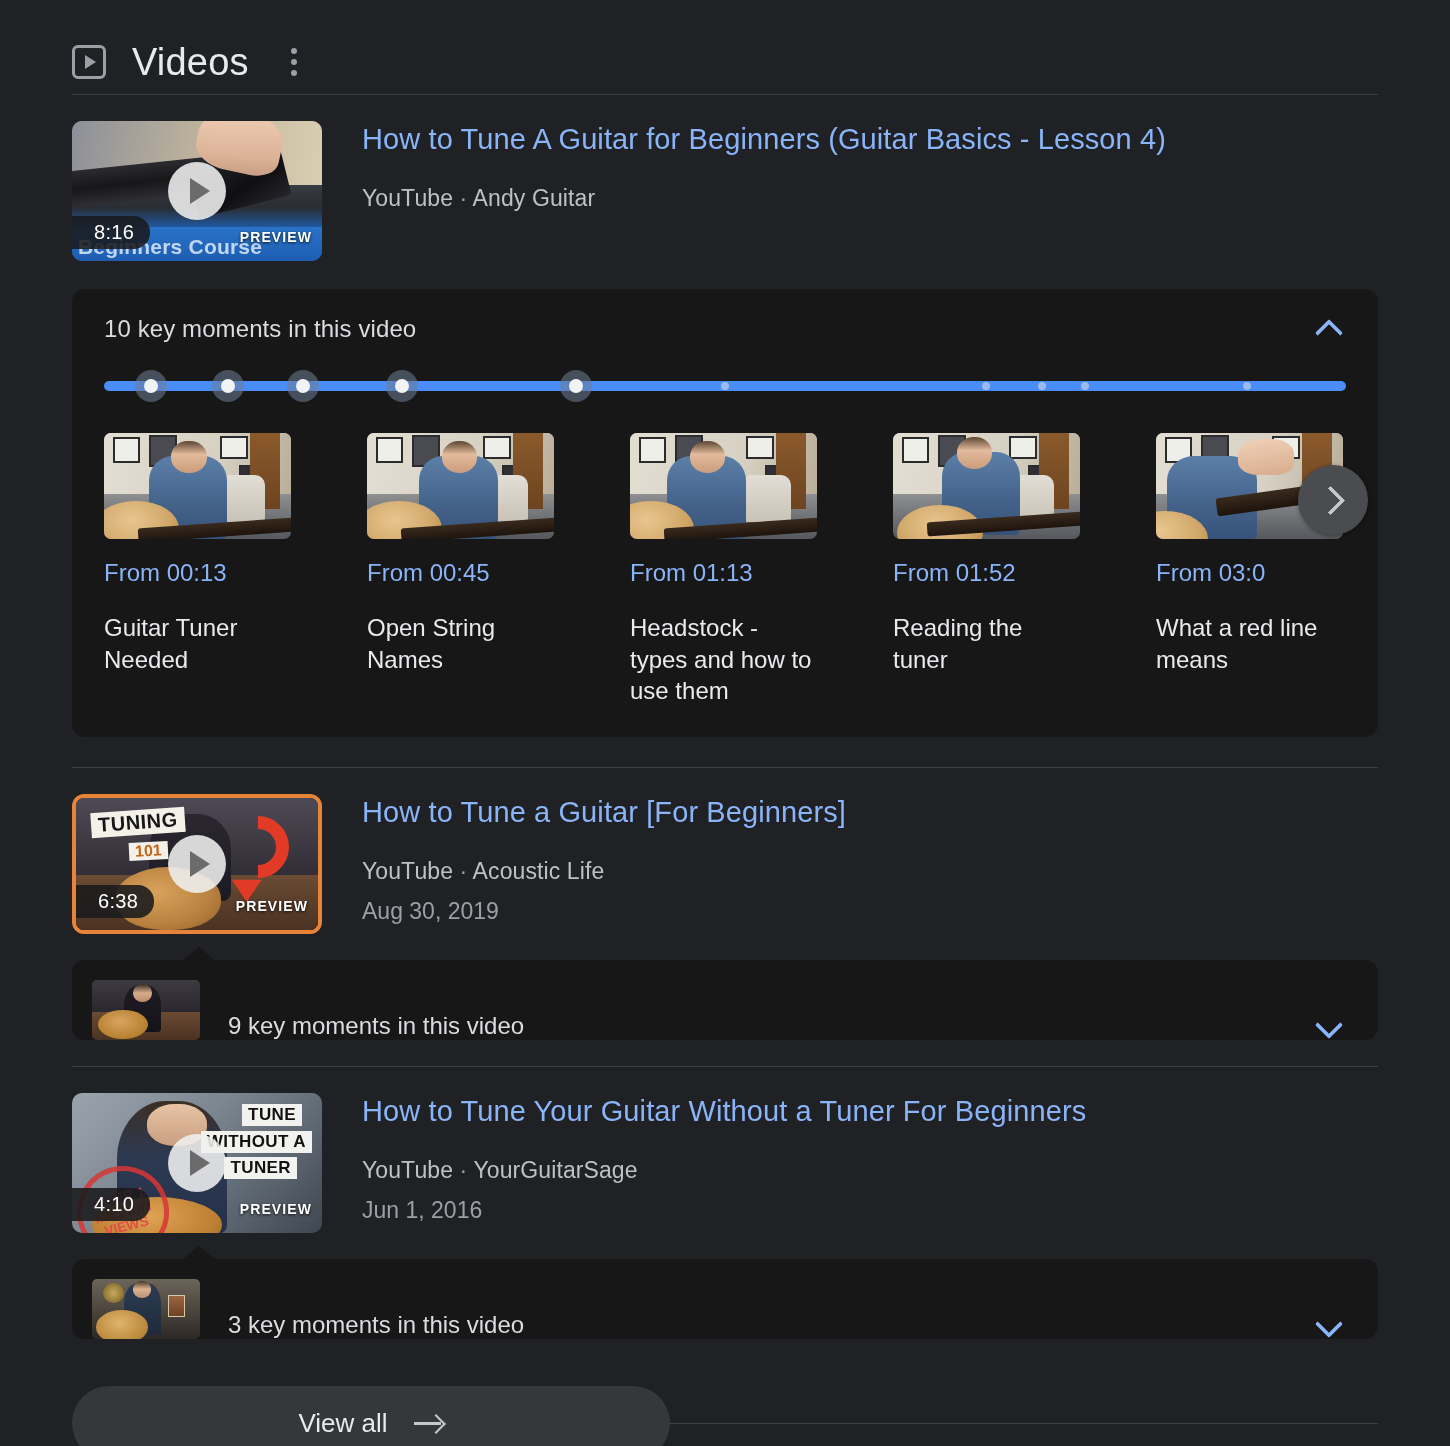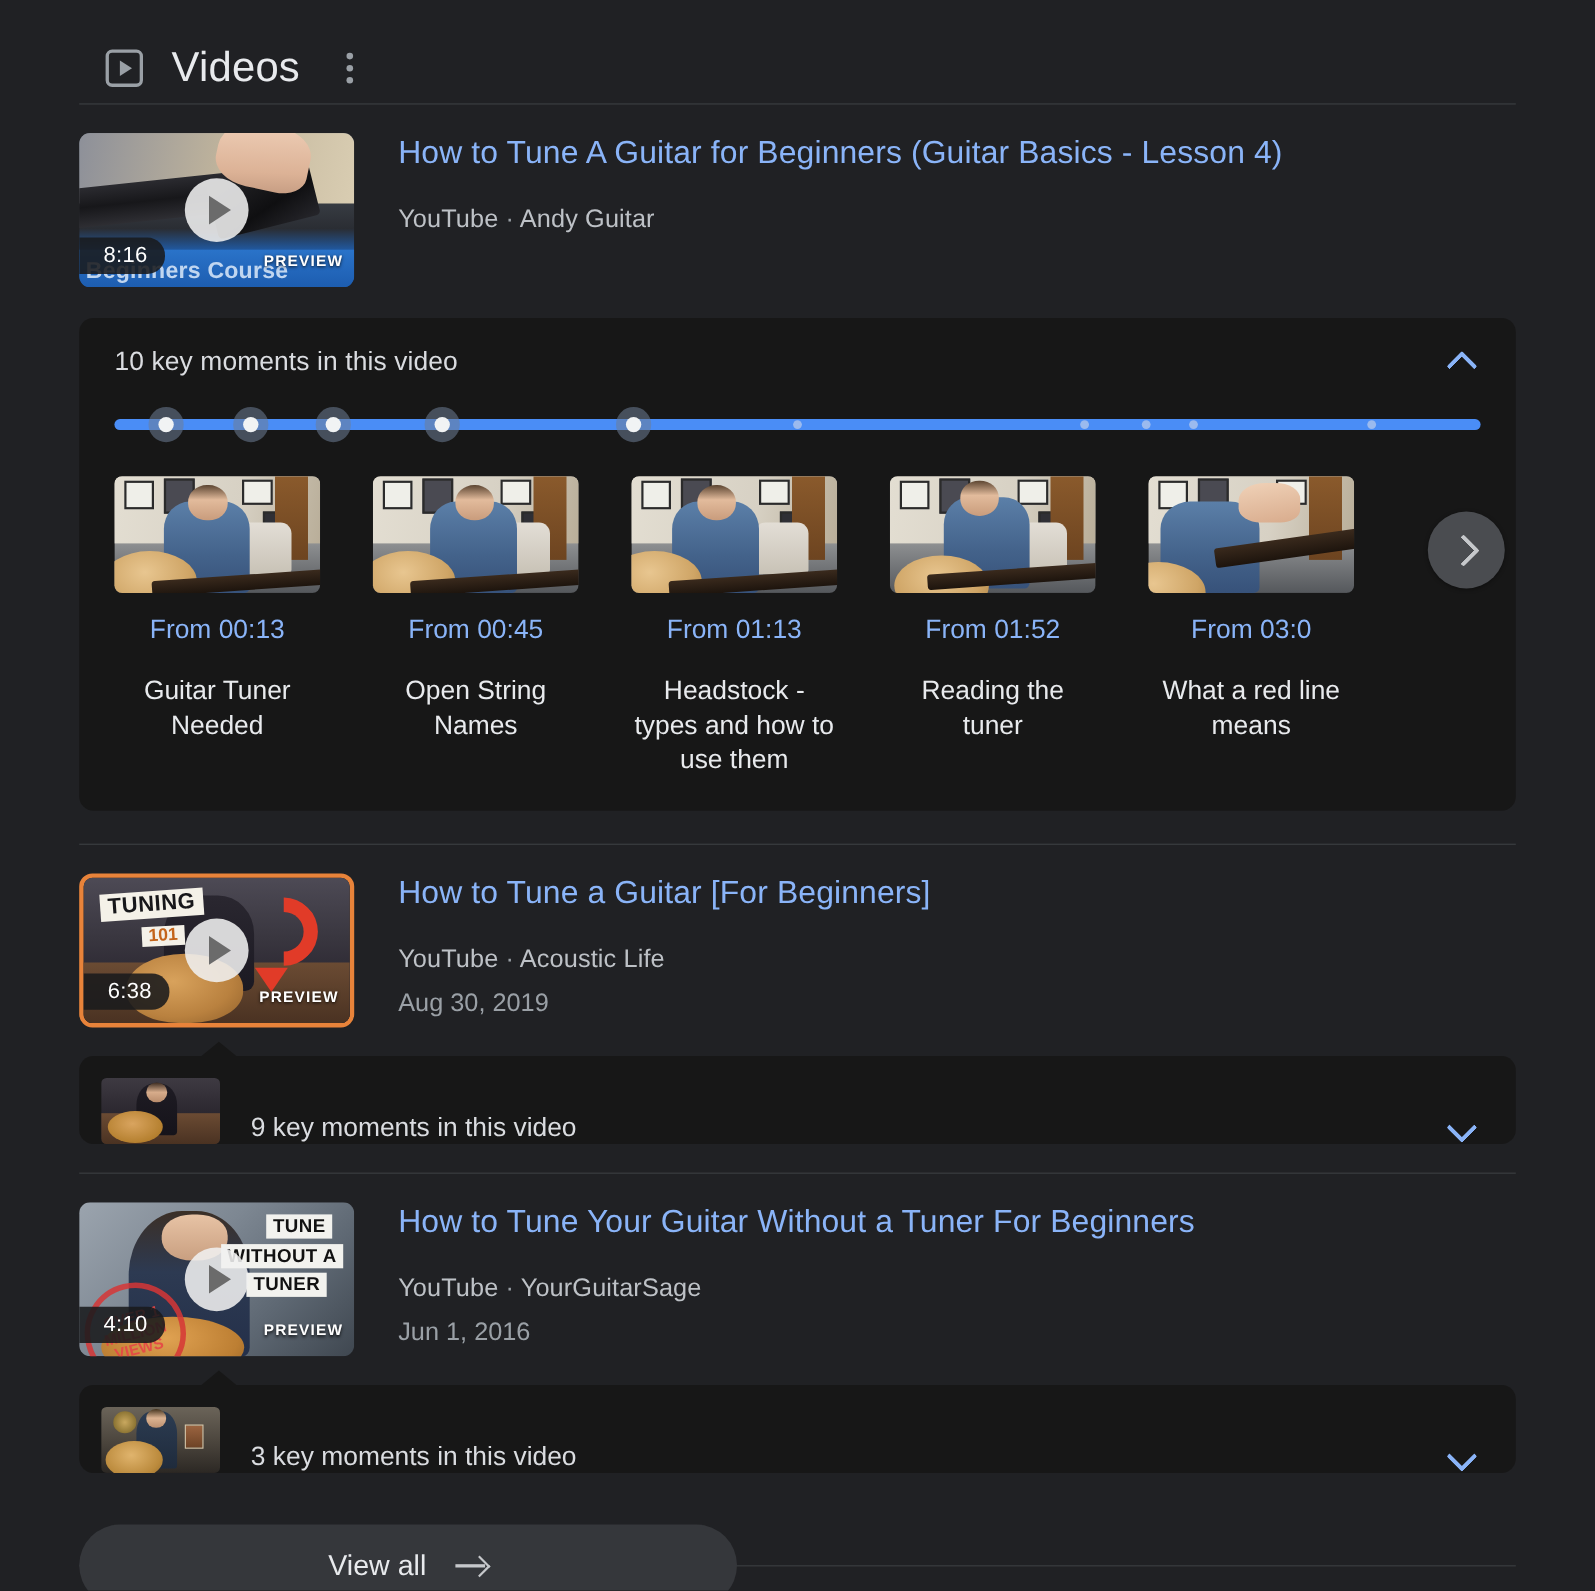--- a/index.html
+++ b/index.html
@@ -12,21 +12,21 @@
     color: #e8eaed;
     overflow: hidden;
   }
 
   .page { width: 1450px; height: 1446px; position: relative; }
 
   
   .header {
     display: flex;
     align-items: center;
-    padding: 52px 0 0 96px;
+    padding: 52px 0 0 72px;
     height: 72px;
     gap: 26px;
   }
   .video-icon {
     width: 34px; height: 34px;
     border: 3px solid #9aa0a6;
     border-radius: 6px;
     display: flex; align-items: center; justify-content: center;
     flex: none;
   }
@@ -209,24 +209,23 @@
     top: 13px;
     width: 8px; height: 8px;
     margin-left: -4px;
     border-radius: 50%;
     background: rgba(190,205,235,.70);
   }
 
   
   .km-strip {
     display: flex;
-    gap: 48px;
+    gap: 76px;
     padding: 30px 0 0 32px;
     position: relative;
-    text-align: center;
   }
   .km-item { width: 187px; flex: none; }
   .km-thumb {
     width: 187px; height: 106px;
     border-radius: 7px;
     overflow: hidden;
     position: relative;
   }
   .km-time {
     margin-top: 20px;

